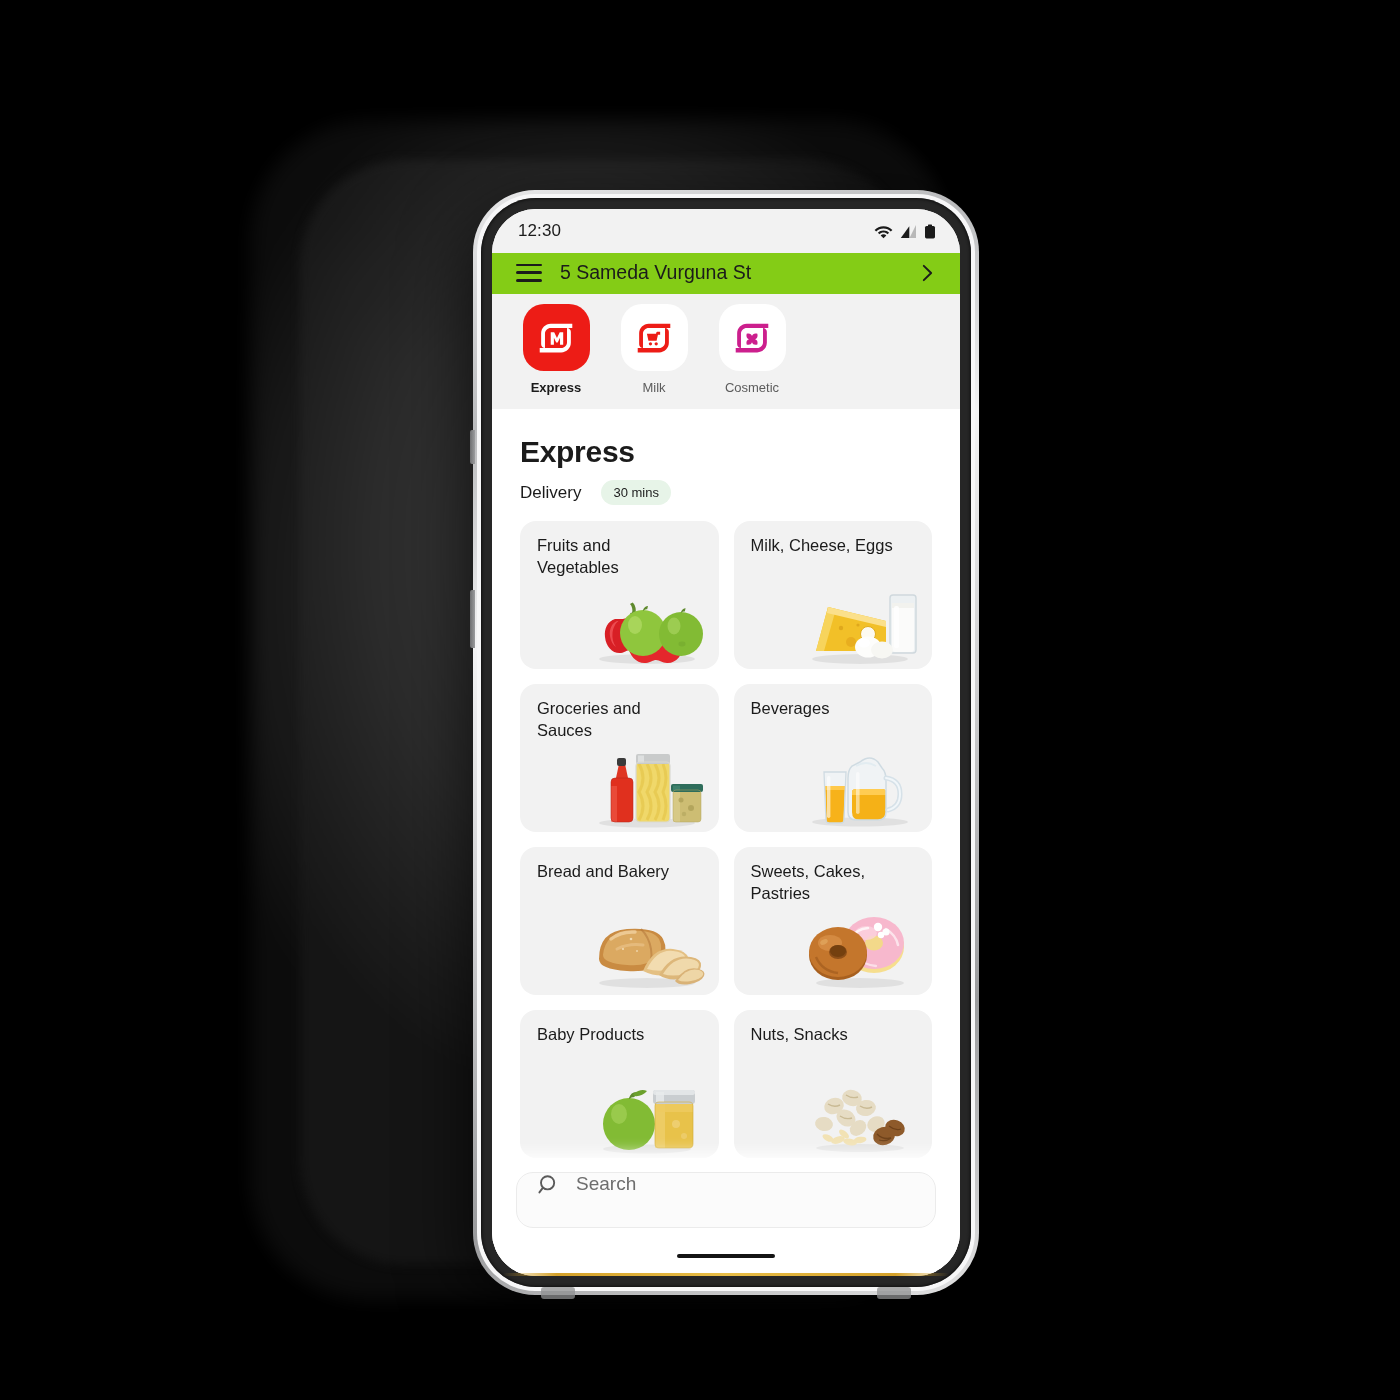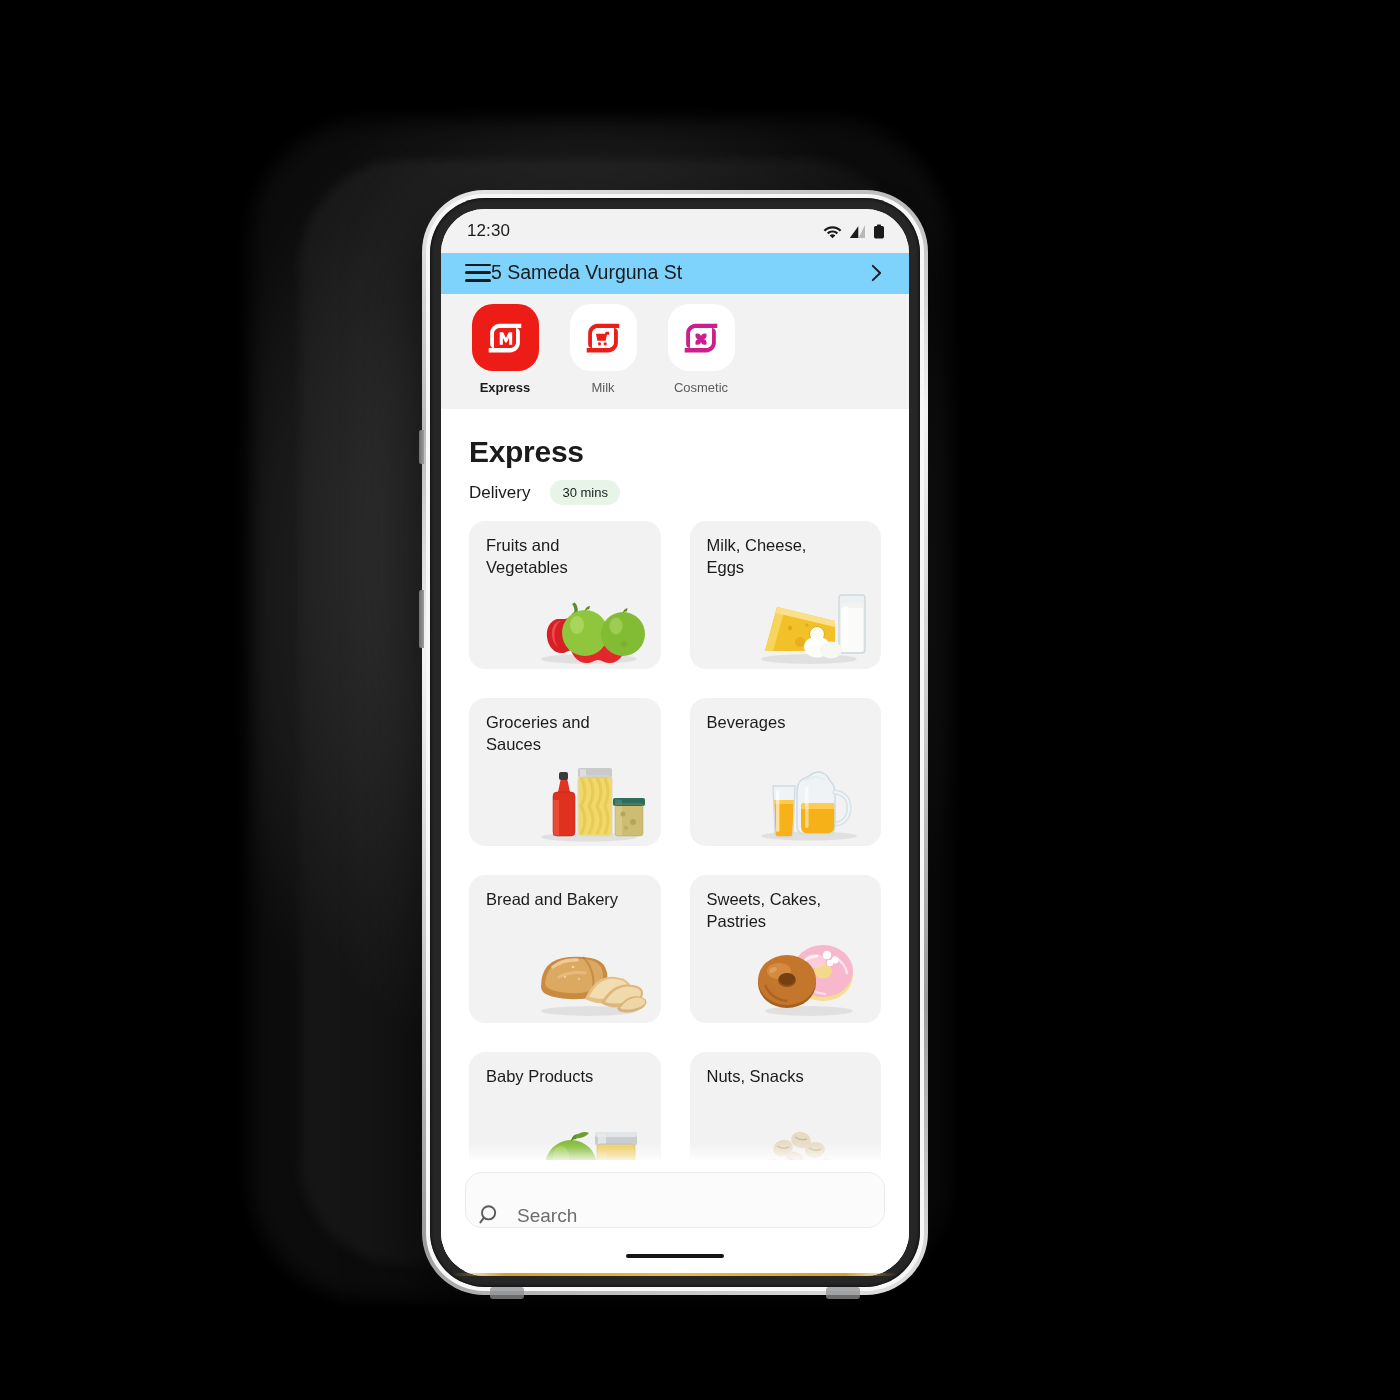--- a/index.html
+++ b/index.html
@@ -43,21 +43,21 @@
     background:
       repeating-linear-gradient(180deg, rgba(255,255,255,.018) 0px, rgba(255,255,255,.018) 2px, rgba(0,0,0,.02) 2px, rgba(0,0,0,.02) 5px),
       radial-gradient(ellipse 60% 50% at 45% 35%, #3b3b3b 0%, #2b2b2b 55%, #141414 100%);
     filter: blur(5px);
     opacity: .9;
   }
 
   
   .phone {
     position: absolute;
-    left: 422px;
+    left: 473px;
     top: 190px;
     width: 506px;
     height: 1105px;
   }
   .phone-outer {
     position: absolute;
     inset: 0;
     border-radius: 62px;
     background: linear-gradient(155deg, #e9e9ea 0%, #b9babc 18%, #f3f3f4 34%, #cdcdcf 55%, #9a9b9d 78%, #e3e3e4 100%);
     box-shadow: 0 24px 70px rgba(0,0,0,.75);
@@ -133,24 +133,25 @@
     letter-spacing: .1px;
   }
   .status-icons {
     display: flex;
     align-items: center;
     gap: 7px;
   }
 
   
   .app-header {
-    background: #7dd3fc;
+    background: #84cc16;
     display: flex;
     align-items: center;
     padding: 8px 22px 10px 24px;
+    gap: 18px;
     flex: none;
   }
   .hamburger {
     width: 26px;
     height: 18px;
     display: flex;
     flex-direction: column;
     justify-content: space-between;
     cursor: pointer;
     flex: none;
@@ -246,21 +247,21 @@
   .grid-scroll {
     flex: 1;
     min-height: 0;
     overflow: hidden;
     padding: 0 28px;
     margin-top: 16px;
   }
   .cat-grid {
     display: grid;
     grid-template-columns: 1fr 1fr;
-    gap: 29px;
+    gap: 15px;
   }
   .cat-card {
     position: relative;
     background: #f2f2f2;
     border-radius: 16px;
     height: 148px;
     padding: 14px 14px 0 17px;
     overflow: hidden;
     cursor: pointer;
   }
@@ -290,23 +291,23 @@
     box-shadow: 0 -6px 14px rgba(255,255,255,.98);
     position: relative;
     z-index: 4;
   }
   .searchbar {
     height: 56px;
     border-radius: 17px;
     border: 1px solid #ebebeb;
     background: #fbfbfb;
     display: flex;
-    align-items: flex-end;
+    align-items: flex-start;
     gap: 15px;
-    padding: 0 12px;
+    padding: 0 20px;
     cursor: text;
   }
   .search-placeholder {
     font-size: 19px;
     color: #6d6d6d;
   }
   .home-indicator-row {
     flex: none;
     height: 40px;
     display: flex;

